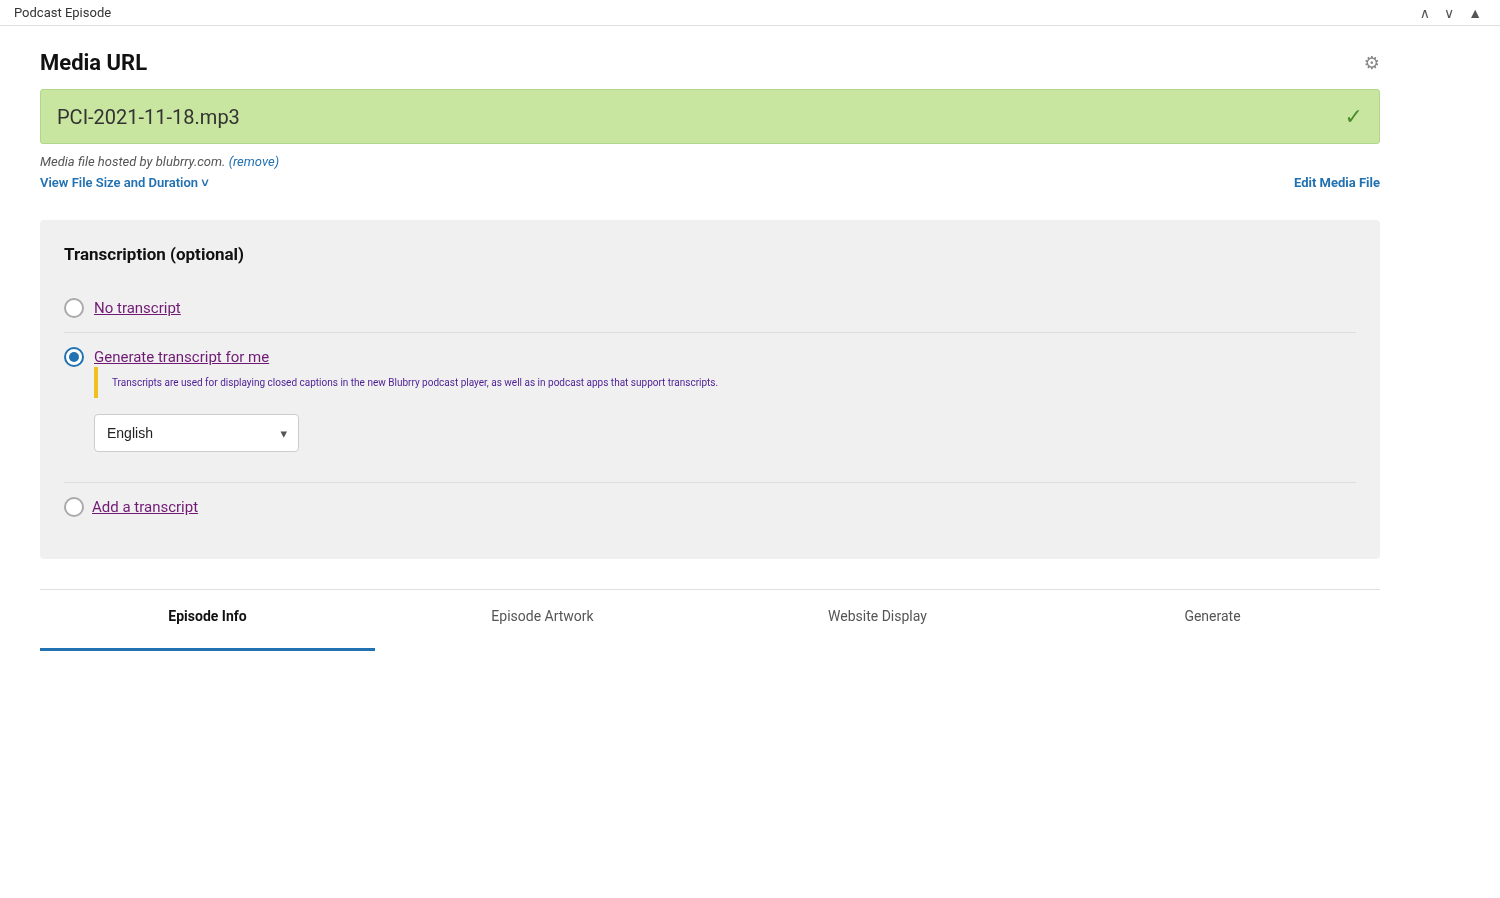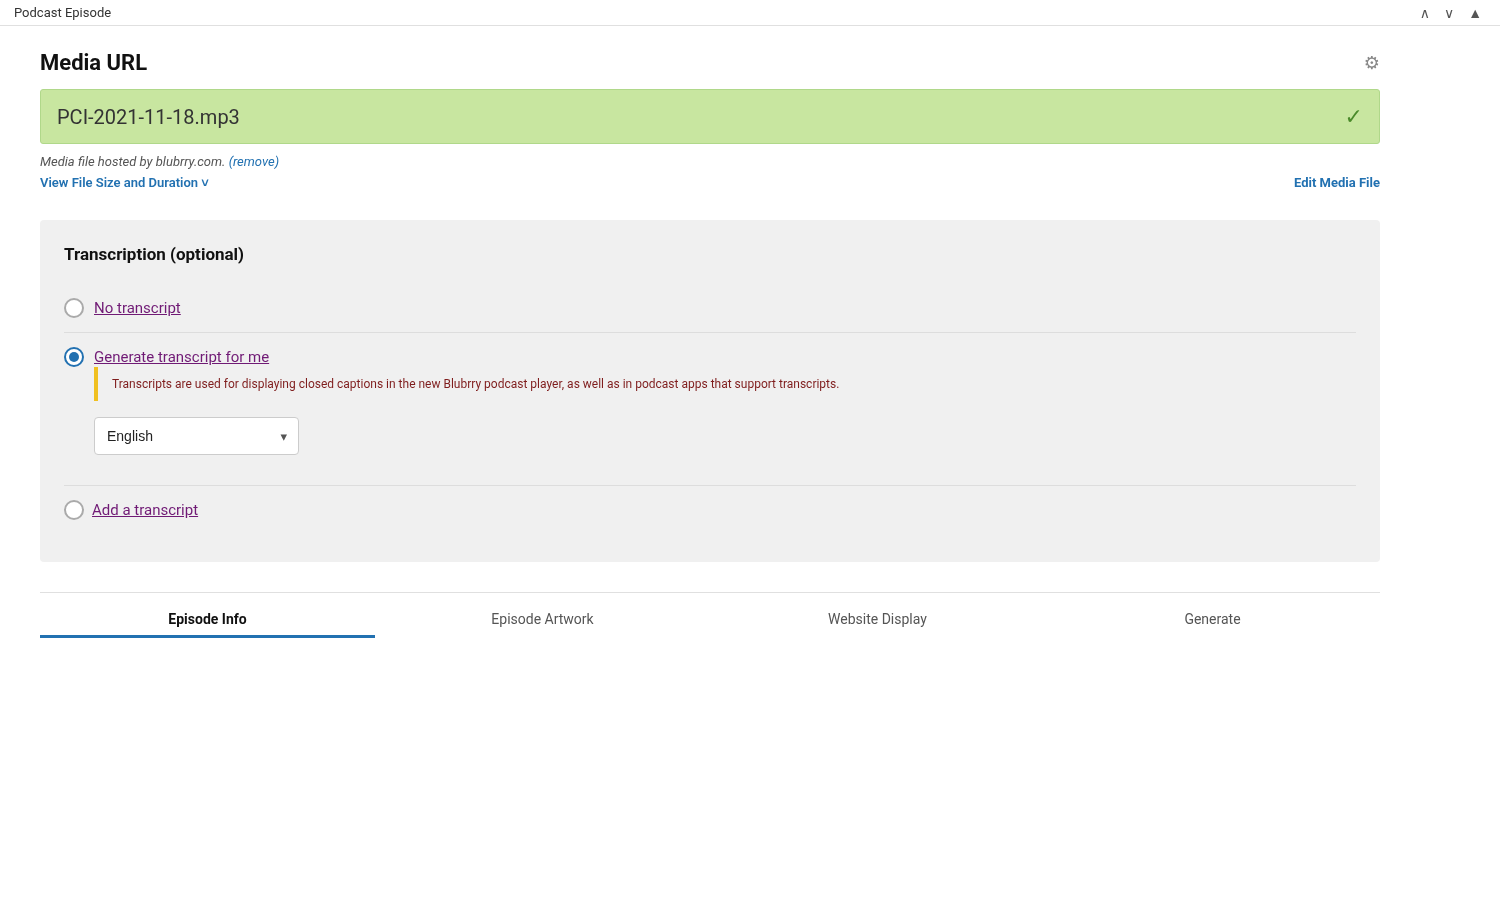--- a/index.html
+++ b/index.html
@@ -167,22 +167,22 @@
 
     .transcript-info-block {
       margin-left: 30px;
       margin-top: 0;
       padding-bottom: 16px;
     }
     .transcript-info-text {
       border-left: 4px solid #f0c020;
       padding: 10px 14px;
       background: transparent;
-      font-size: 12px;
-      color: #7f1d1d;
+      font-size: 10px;
+      color: #4c1d95;
       margin-bottom: 16px;
     }
 
     .language-select-wrapper {
       position: relative;
       display: inline-block;
       width: 205px;
     }
     .language-select {
       width: 100%;
@@ -207,21 +207,21 @@
     }
 
     .bottom-tabs {
       border-top: 1px solid #e0e0e0;
       display: flex;
       margin-top: 10px;
     }
     .tab-item {
       flex: 1;
       text-align: center;
-      padding: 18px 10px 8px 10px;
+      padding: 18px 10px 24px 10px;
       font-size: 14px;
       color: #555;
       cursor: pointer;
       border-bottom: 3px solid transparent;
       font-weight: 400;
     }
     .tab-item.active {
       font-weight: 700;
       color: #111;
       border-bottom: 3px solid #2271b1;

